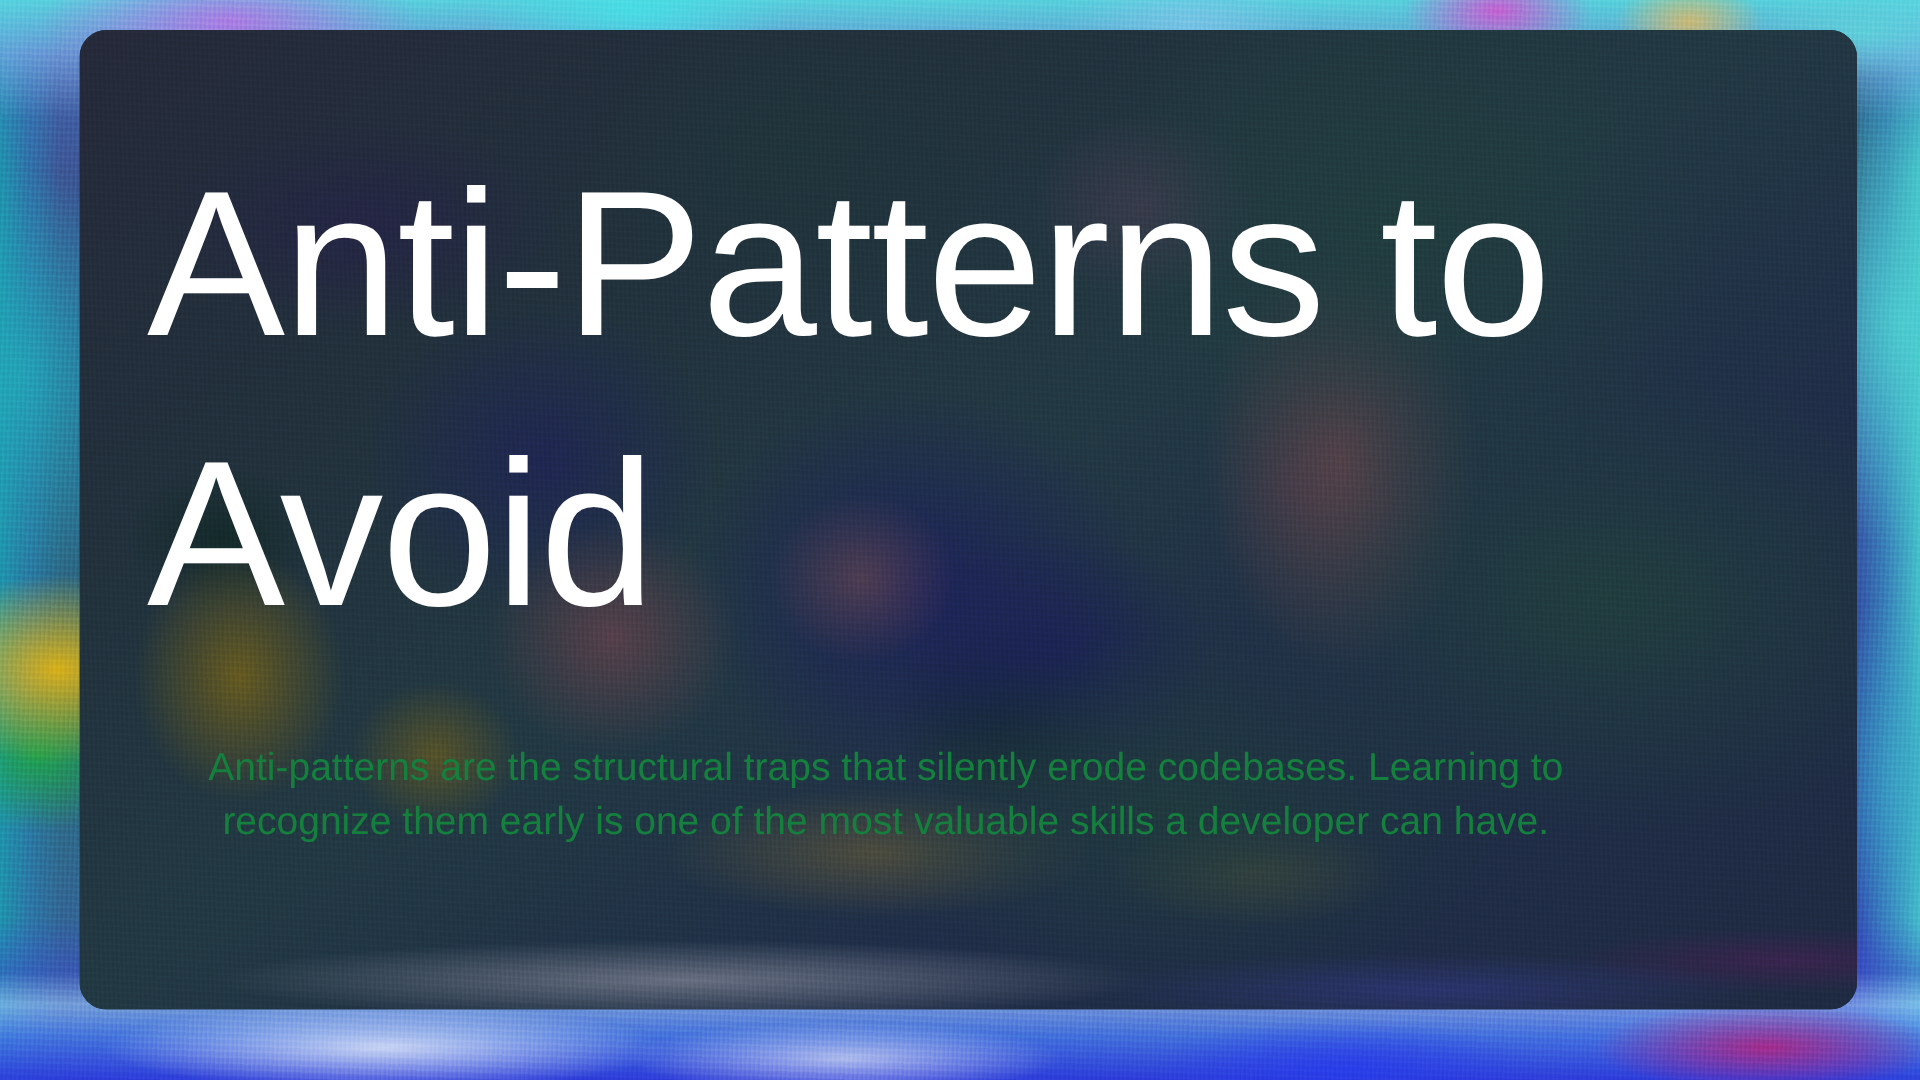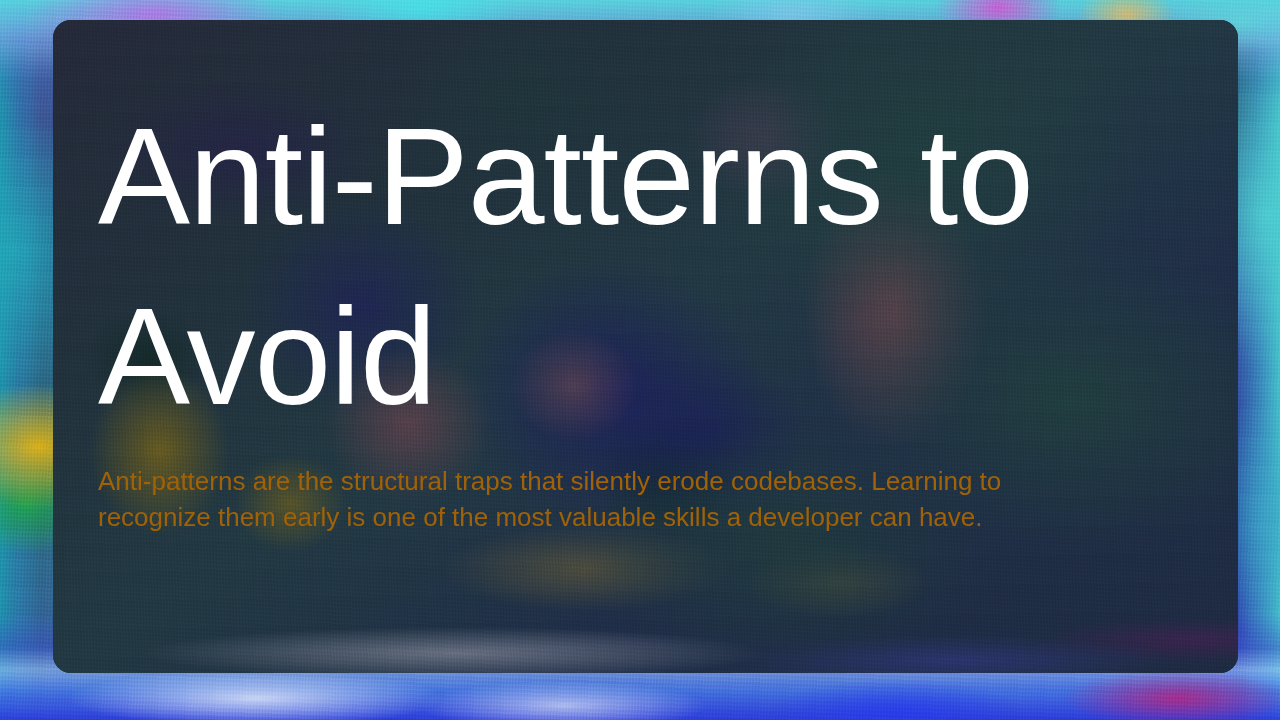--- a/index.html
+++ b/index.html
@@ -182,28 +182,29 @@
     color: #ffffff;
     font-size: 138px;
     line-height: 180px;
     font-weight: normal;
     letter-spacing: -1px;
     white-space: pre-wrap;
   }
 
   .subtitle {
     position: absolute;
-    top: 443px;
+    top: 473px;
     left: 0;
     width: 985px;
     margin: 0;
-    color: #a16207;
+    color: #15803d;
     font-size: 26px;
     line-height: 36px;
     font-weight: normal;
+    text-align: center;
   }
 </style>
 </head>
 <body>
 
 <div class="slide">
 
   <div class="bg">
     <div class="bg-base"></div>
     <div class="bg-strokes"></div>

